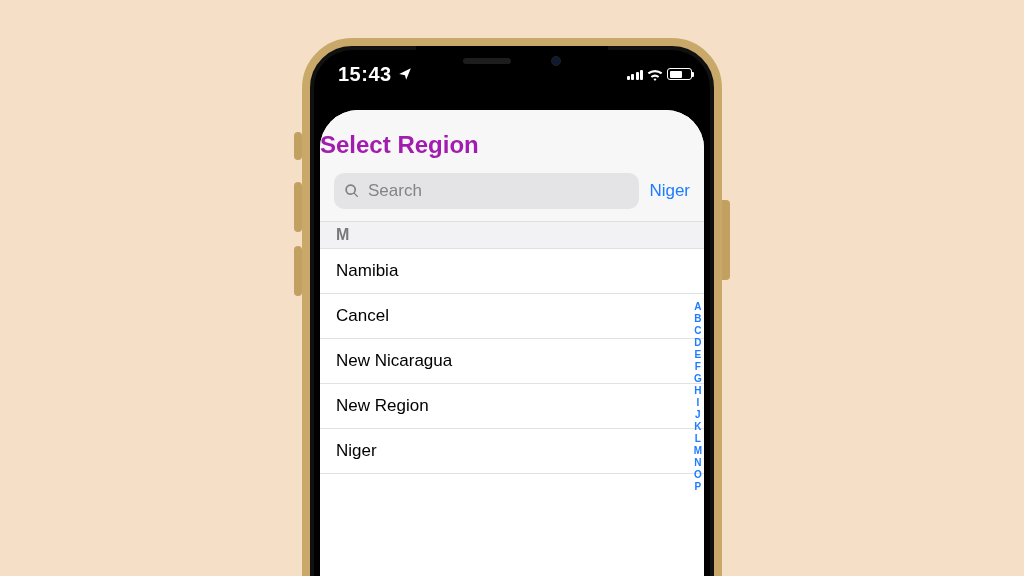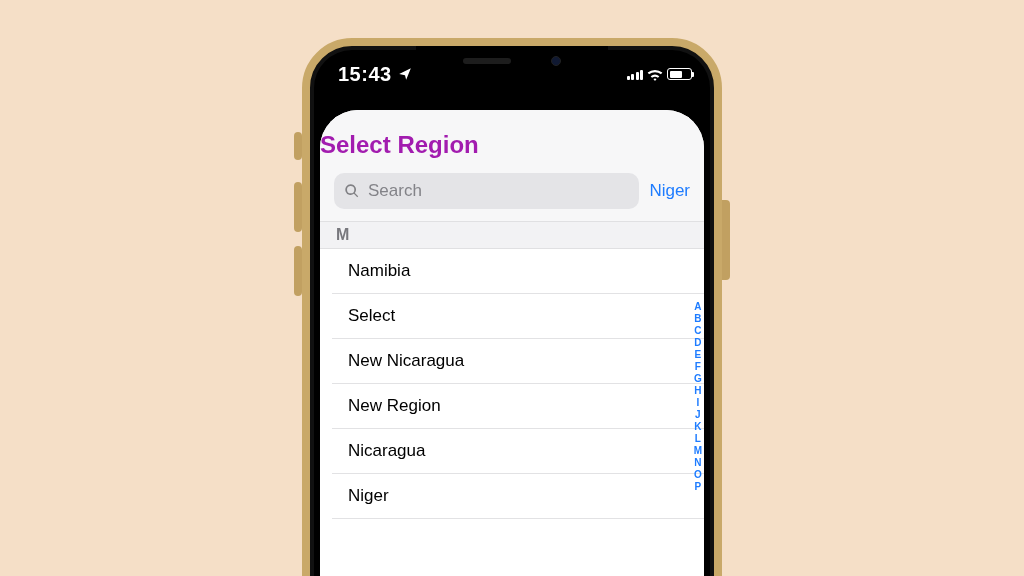--- a/index.html
+++ b/index.html
@@ -150,21 +150,20 @@
     font-weight:600;
     padding:4px 16px;
     border-top:1px solid #e0e0e2;
     border-bottom:1px solid #e0e0e2;
   }
   .row{
     padding:12px 16px;
     font-size:17px;
     color:#000;
     border-bottom:0.5px solid #e2e2e4;
-    margin-left:12px;
   }
   .index-bar{
     position:absolute;
     right:2px;
     top:80px;
     display:flex;
     flex-direction:column;
     align-items:center;
     gap:0;
     color:#1e7cff;
@@ -226,24 +225,23 @@
           <input type="text" placeholder="Search" style="">
         </div>
         <div class="cancel">Niger</div>
       </div>
     </div>
 
     <div class="list-wrap">
       <div class="section-header">M</div>
 
       <div class="row">Namibia</div>
-      <div class="row">Select</div>
+      <div class="row">Cancel</div>
       <div class="row">New Nicaragua</div>
       <div class="row">New Region</div>
-      <div class="row">Nicaragua</div>
       <div class="row">Niger</div>
 
       <div class="index-bar">
         <span>A</span>
         <span>B</span>
         <span>C</span>
         <span>D</span>
         <span>E</span>
         <span>F</span>
         <span>G</span>

